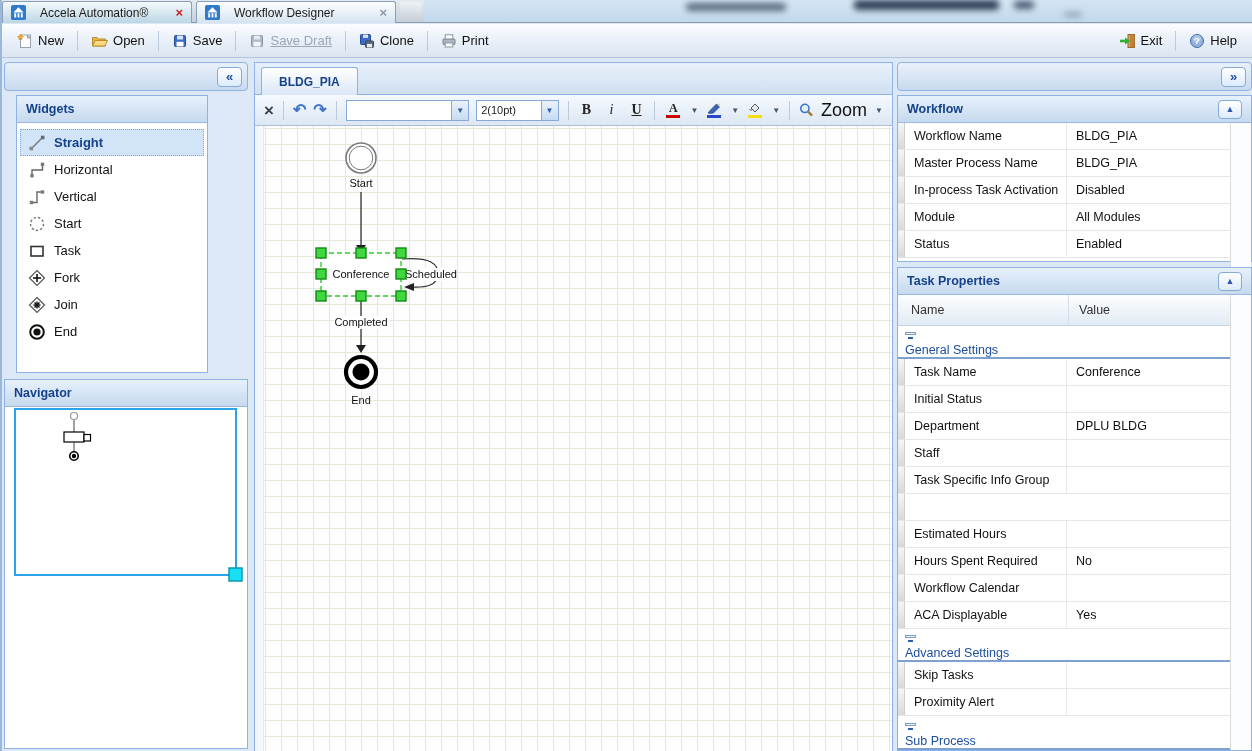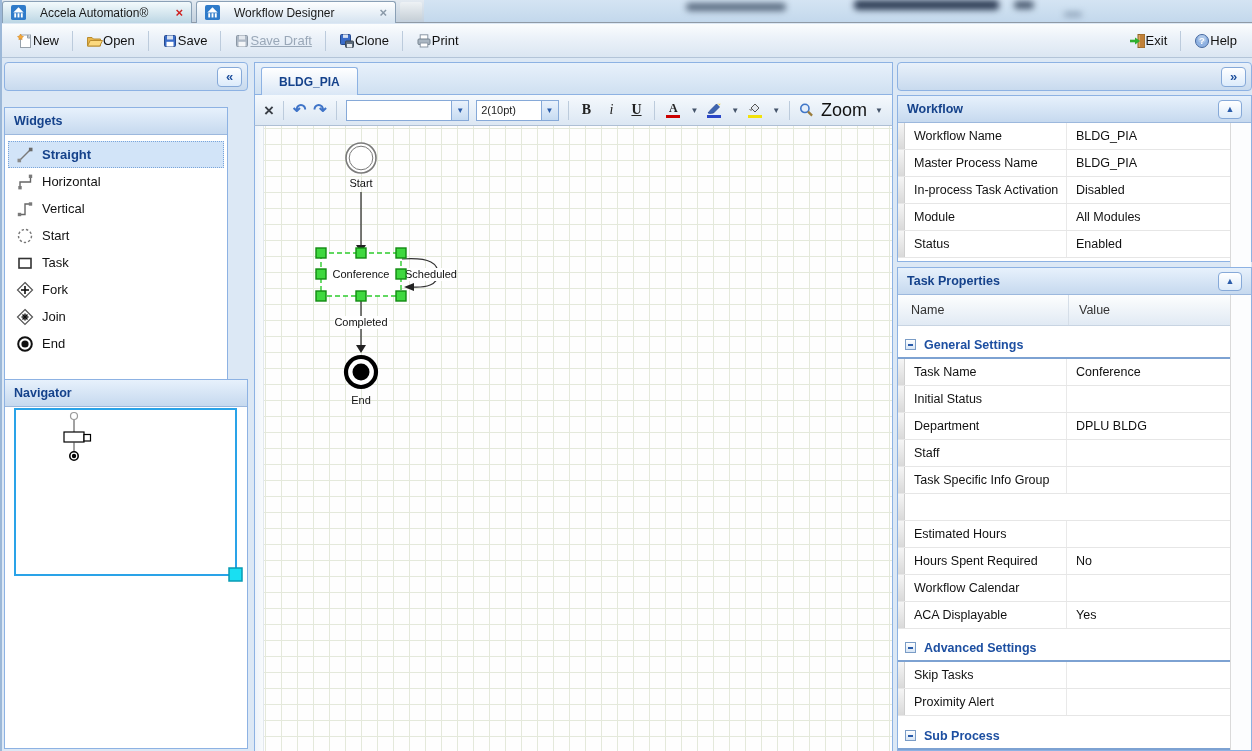--- a/index.html
+++ b/index.html
@@ -20,21 +20,21 @@
   .tabstub { position:absolute; left:400px; top:2px; width:22px; height:18px;
              background:linear-gradient(#eef2f5,#c8d1d8); border-radius:2px; }
   .titleblur { position:absolute; left:424px; top:0; width:830px; height:22px;
                background:linear-gradient(#d4e4f3,#c3d8ec); overflow:hidden; pointer-events:none; }
   .sm { position:absolute; filter:blur(3px); border-radius:4px; }
 
   
   .apptb { position:absolute; top:24px; left:-2px; width:1254px; height:34px;
            background:linear-gradient(#fbfdfe 0%,#ecf2f9 40%,#dbe6f2 100%);
            border-bottom:1px solid #b3c4d8; display:flex; align-items:center; padding:0 10px; gap:3px; }
-  .tbtn { display:flex; align-items:center; padding:3px 7px; font-size:13px; color:#111; border-radius:3px; white-space:nowrap; }
+  .tbtn { display:flex; align-items:center; gap:5px; padding:3px 7px; font-size:13px; color:#111; border-radius:3px; white-space:nowrap; }
   .tbtn.disabled { color:#9aa8b8;text-decoration:underline; }
   .tbsep { width:1px; height:20px; background:#bccbdc; margin:0 3px; }
   .spacer { flex:1; }
 
   
   .minibar { position:absolute; height:29px; background:linear-gradient(#e9f1fa,#c8daee);
              border:1px solid #8db2e3; border-radius:4px; }
   .collbtn { position:absolute; right:5px; top:4px; width:25px; height:20px;
              background:linear-gradient(#ffffff,#dcebfb); border:1px solid #86a9d8; border-radius:4px;
              color:#1e4f9c; font-weight:bold; font-size:13px; text-align:center; line-height:17px; }
@@ -89,22 +89,22 @@
   .rnum { width:7px; background:linear-gradient(#f5f5f5,#d9d9d9); border-right:1px solid #cfcfcf; }
   .rname { width:162px; padding-left:9px; border-right:1px solid #e9e9e9; display:flex; align-items:center; }
   .rval { flex:1; padding-left:9px; display:flex; align-items:center; }
   .pbody { position:relative; }
   .rows { margin-right:21px; }
   .gut { position:absolute; top:0; right:0; bottom:0; width:21px; border-left:1px solid #dadada; background:#fcfdfe; }
   .colhead { display:flex; height:31px; margin-right:21px; background:linear-gradient(#fdfefe,#e1eaf4);
              border-bottom:1px solid #c8d4e2; font-size:12.5px; color:#333; align-items:center; }
   .ch1 { width:171px; padding-left:13px; border-right:1px solid #d5dee8; align-self:stretch; display:flex; align-items:center; }
   .ch2 { flex:1; padding-left:10px; }
-  .ghead { display:flex; align-items:center; gap:8px; height:27px; padding-left:7px; margin-top:6px; margin-right:0;
-           font-size:12.5px; font-weight:bold; color:#1d4fa1; border-bottom:2px solid #7da2d2; }
+  .ghead { display:flex; align-items:flex-start; gap:8px; height:27px; padding-left:7px; margin-top:6px; margin-right:0;
+           font-size:12.5px; font-weight:normal; color:#1d4fa1; border-bottom:2px solid #7da2d2;flex-direction:column; }
   .gicon { width:11px; height:11px; border:1px solid #7a9cc6; background:linear-gradient(#ffffff,#d7e5f5);
            position:relative; }
   .gicon::after { content:""; position:absolute; left:2px; right:2px; top:4px; height:1.5px; background:#2a5caa; }
 </style>
 </head>
 <body>
 
 <div class="screen">
 
   <div class="tabbar">
@@ -211,21 +211,21 @@
           <text x="8" y="11.4" text-anchor="middle" font-size="9.5" font-weight="bold" fill="#fff" font-family="Liberation Sans, sans-serif">?</text>
         </svg>
       <span>Help</span>
     </div>
   </div>
 
   <div class="minibar" style="left:2px; top:62px; width:244px;">
     <div class="collbtn">«</div>
   </div>
 
-  <div class="panel" style="left:2px; top:95px; width:224px; height:278px;margin-top:12px;">
+  <div class="panel" style="left:14px; top:95px; width:192px; height:278px;">
     <div class="phead">
       <span>Widgets</span>
     </div>
     <div class="wlist">
       <div class="witem sel">
         <svg class="wicon" viewBox="0 0 18 18">
             <line x1="4" y1="14" x2="14" y2="4" stroke="#7a7a7a" stroke-width="1.5"></line>
             <rect x="1.5" y="12.7" width="3.6" height="3.6" fill="#8a8a8a"></rect>
             <rect x="12.9" y="1.7" width="3.6" height="3.6" fill="#6a6a6a"></rect>
           </svg>

